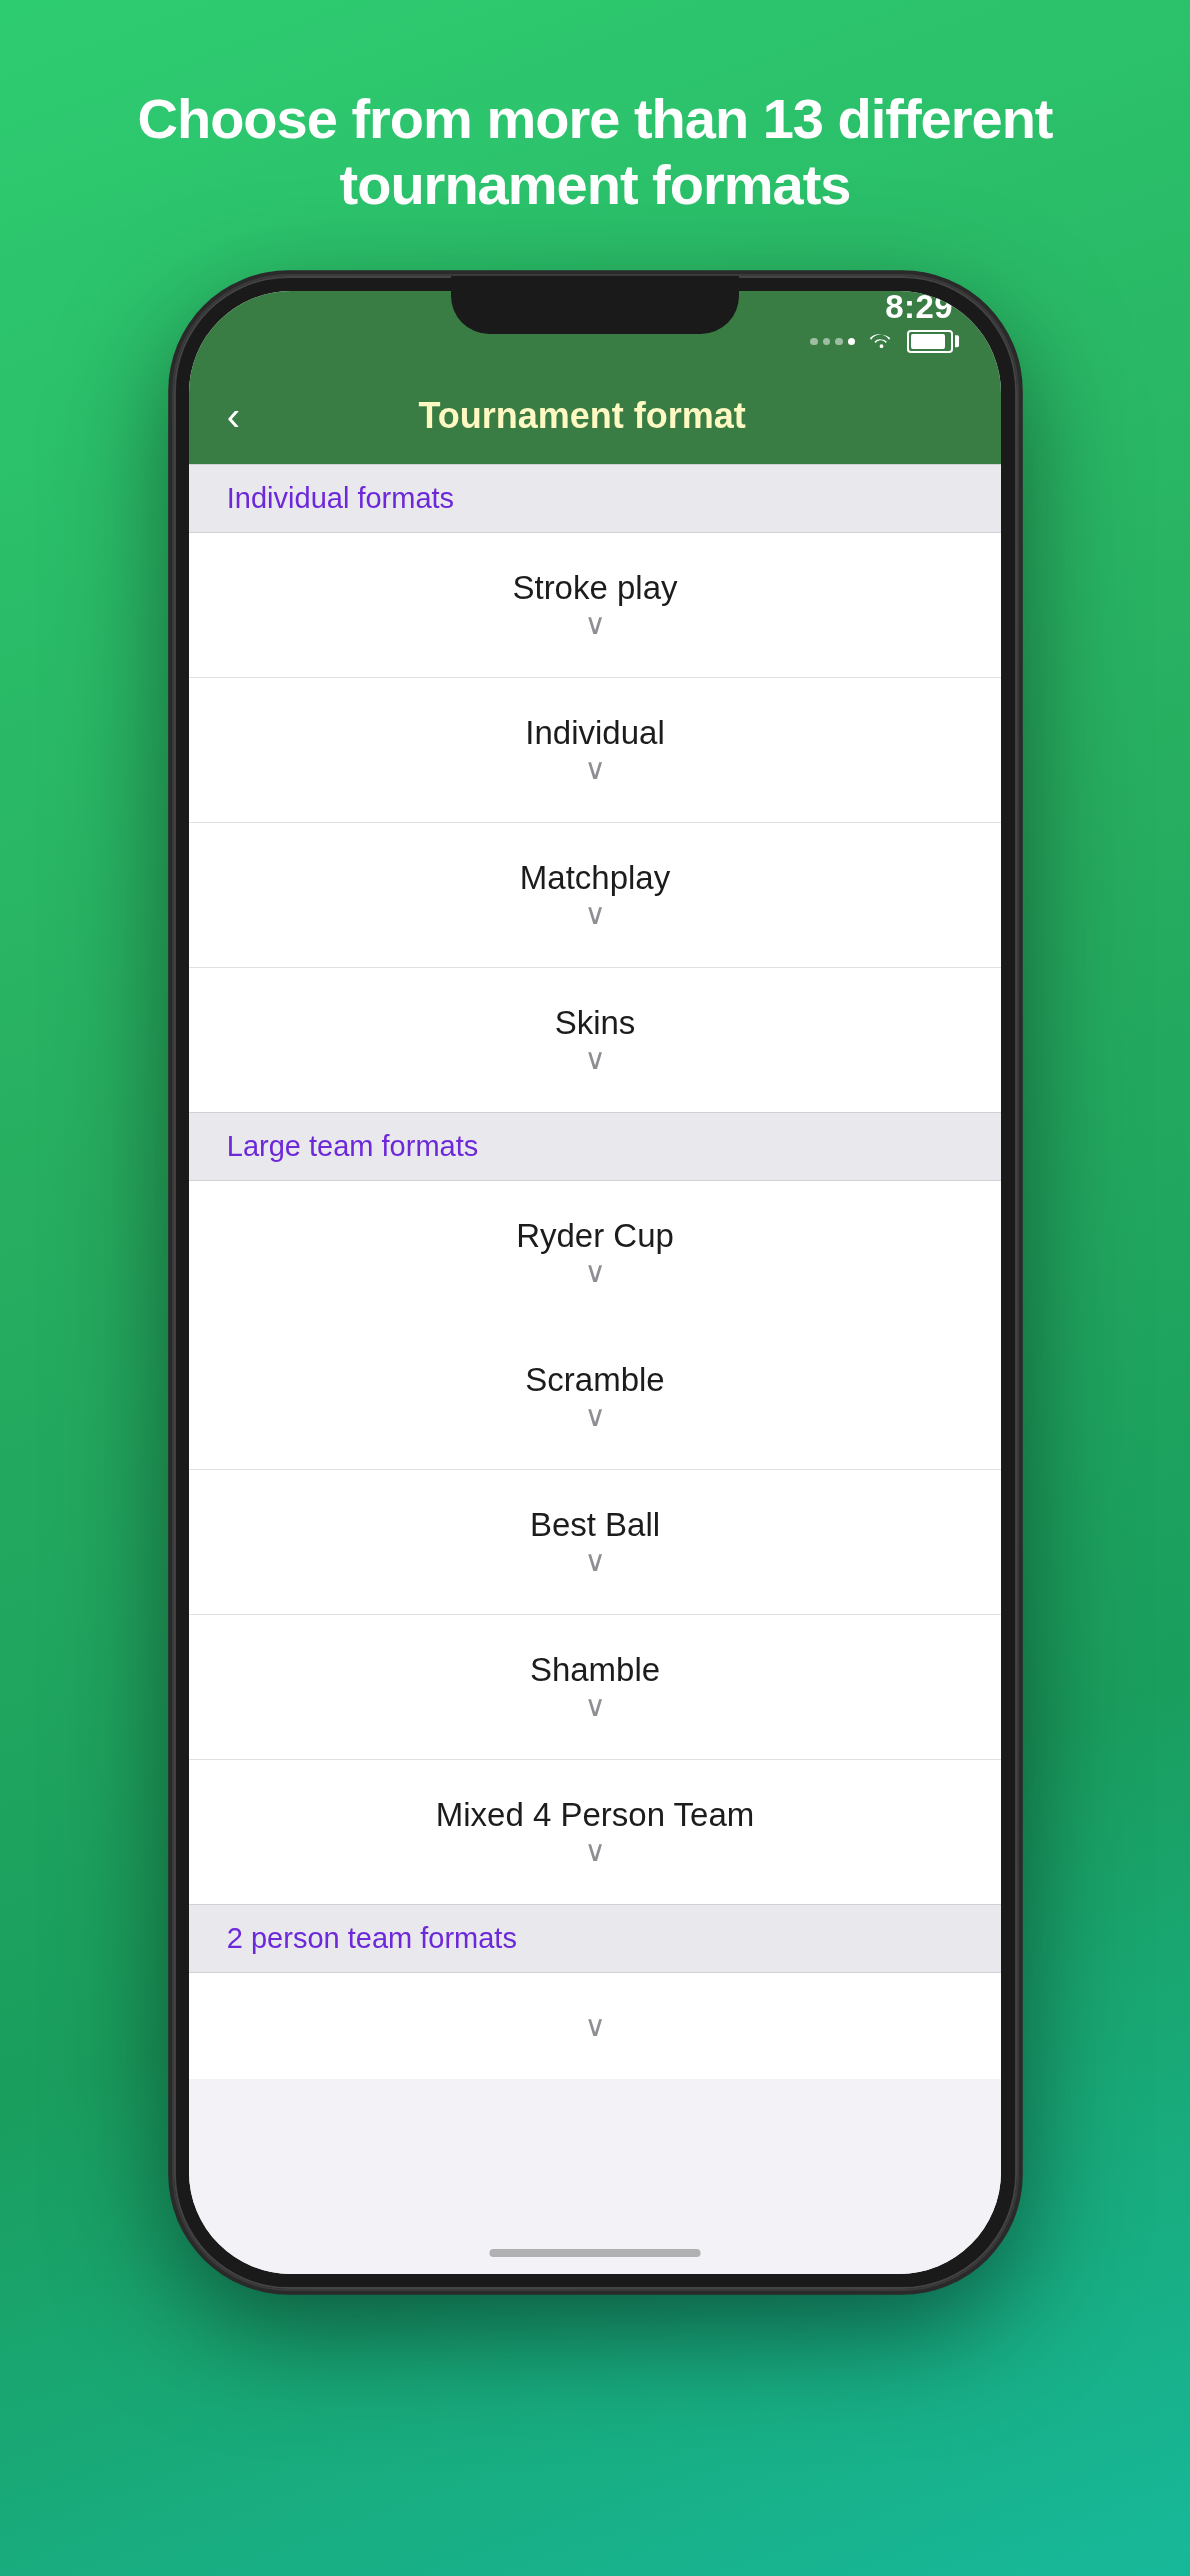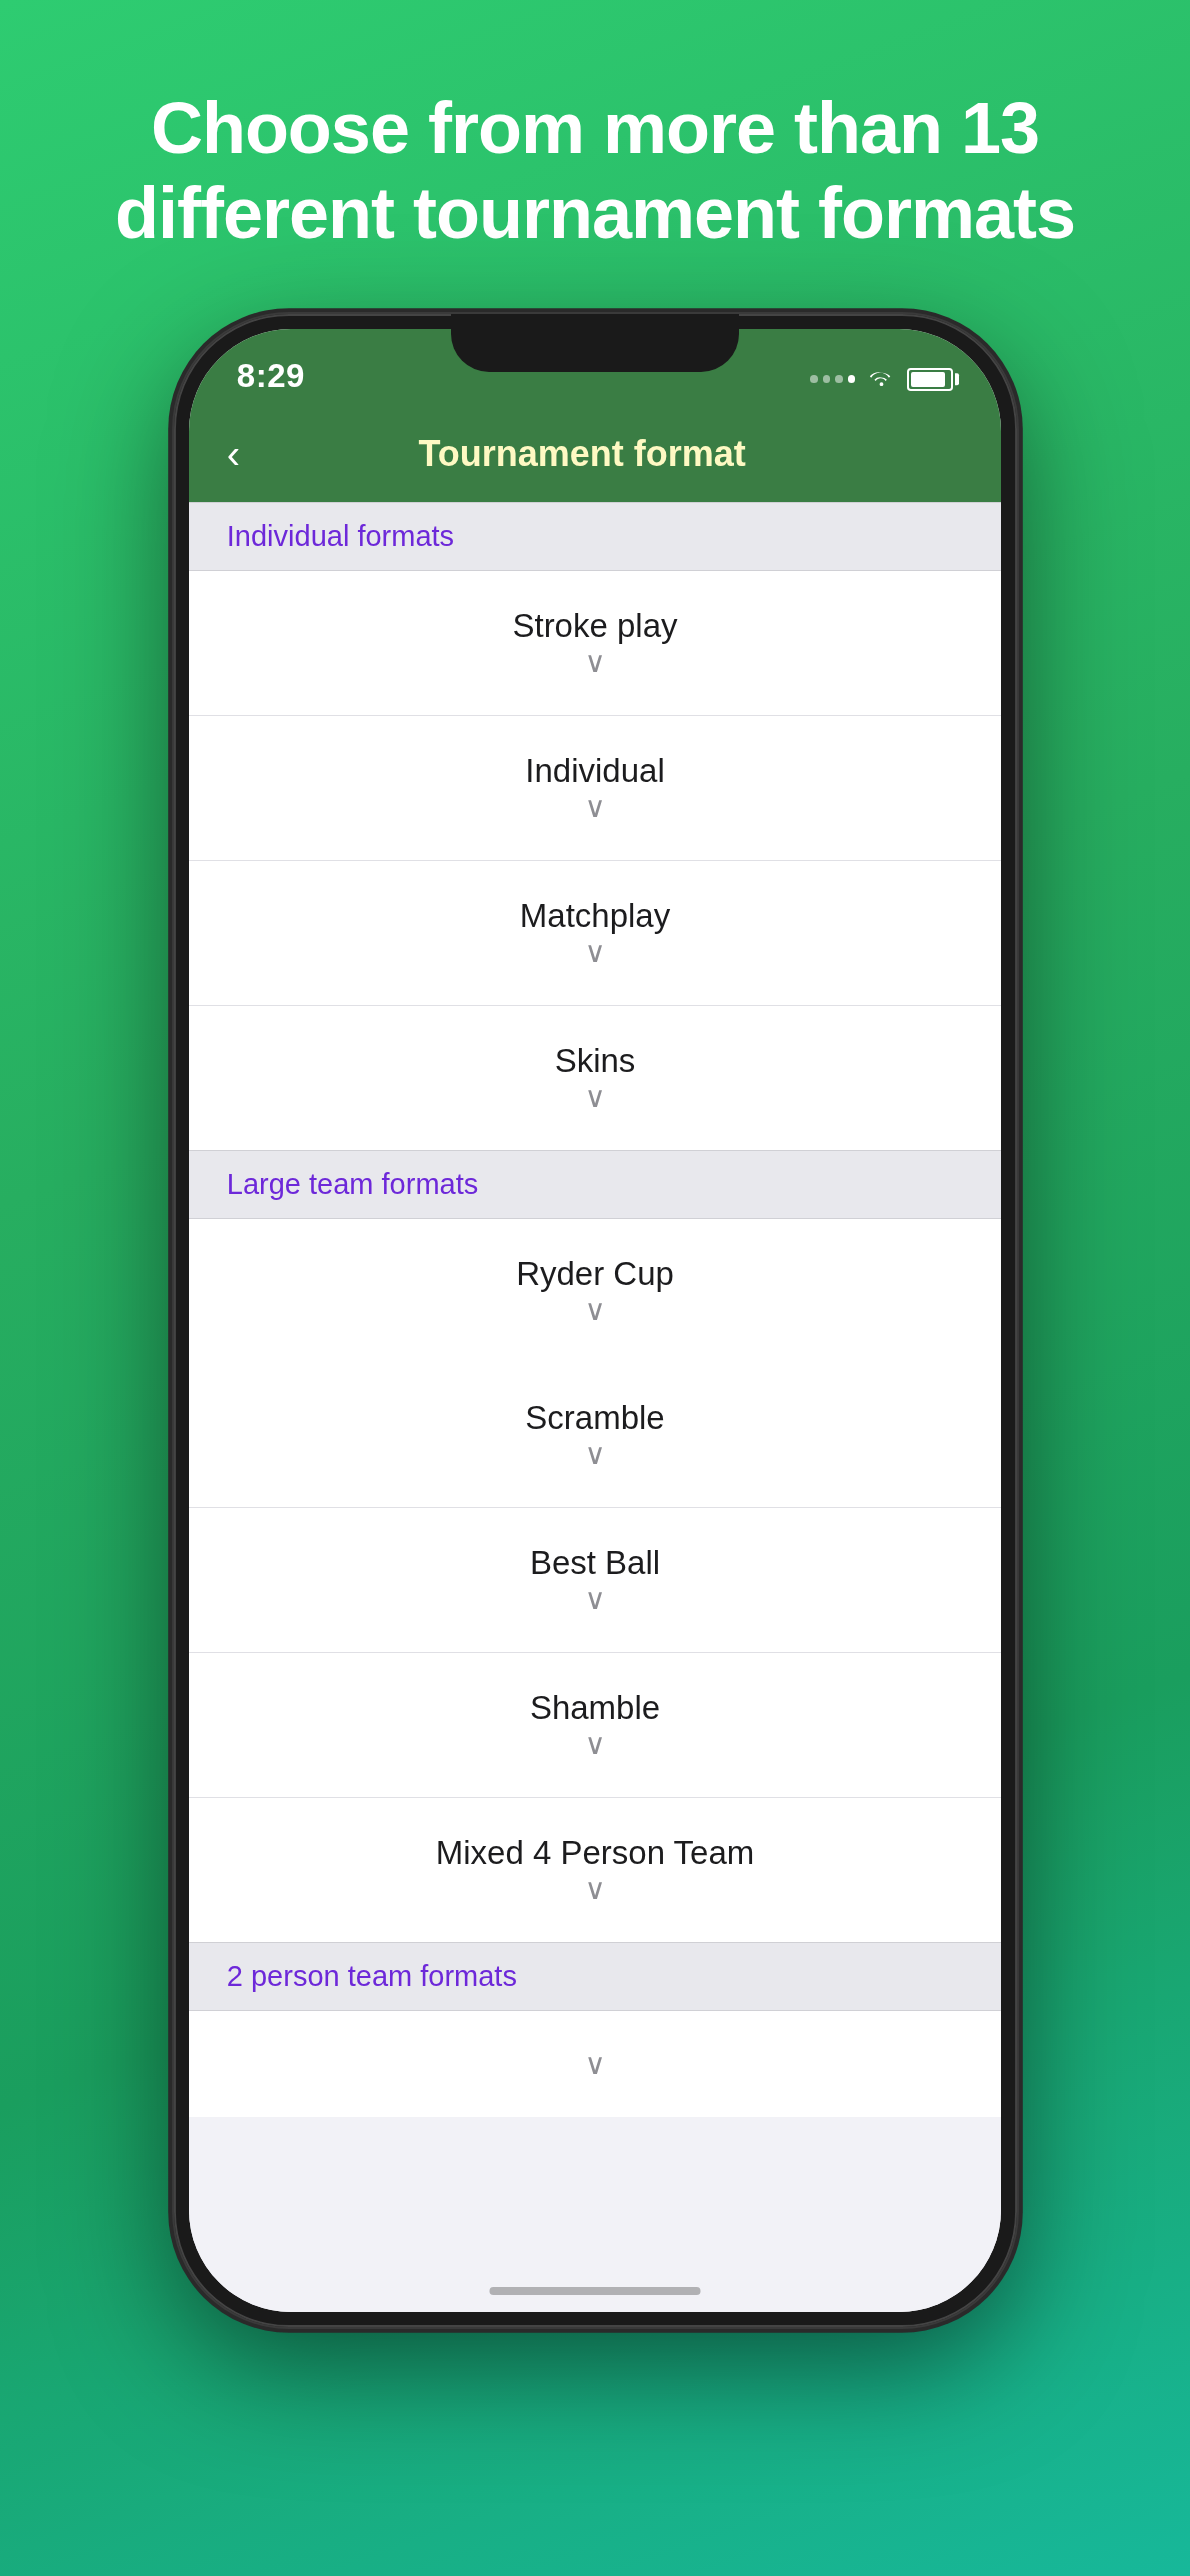--- a/index.html
+++ b/index.html
@@ -11,21 +11,21 @@
       display: flex;
       flex-direction: column;
       align-items: center;
       font-family: -apple-system, 'SF Pro Display', 'Helvetica Neue', Arial, sans-serif;
       overflow: hidden;
     }
 
     .hero-text {
       color: white;
       text-align: center;
-      font-size: 72px;
+      font-size: 56px;
       font-weight: 700;
       line-height: 1.18;
       padding: 86px 77px 58px 77px;
       letter-spacing: -1px;
     }
 
     
     .phone-shell {
       width: 843px;
       height: 2013px;
@@ -90,24 +90,25 @@
       z-index: 100;
     }
 
     
     .status-bar {
       height: 77px;
       background: #3a7d44;
       display: flex;
       align-items: flex-end;
       padding: 0 48px 11.5px 48px;
-      justify-content: space-between;
+      justify-content: flex-end;
       flex-shrink: 0;
       position: relative;
       z-index: 50;
+      flex-direction: column;
     }
 
     .status-time {
       font-size: 33px;
       font-weight: 600;
       color: white;
       letter-spacing: 0.5px;
     }
 
     .status-icons {

